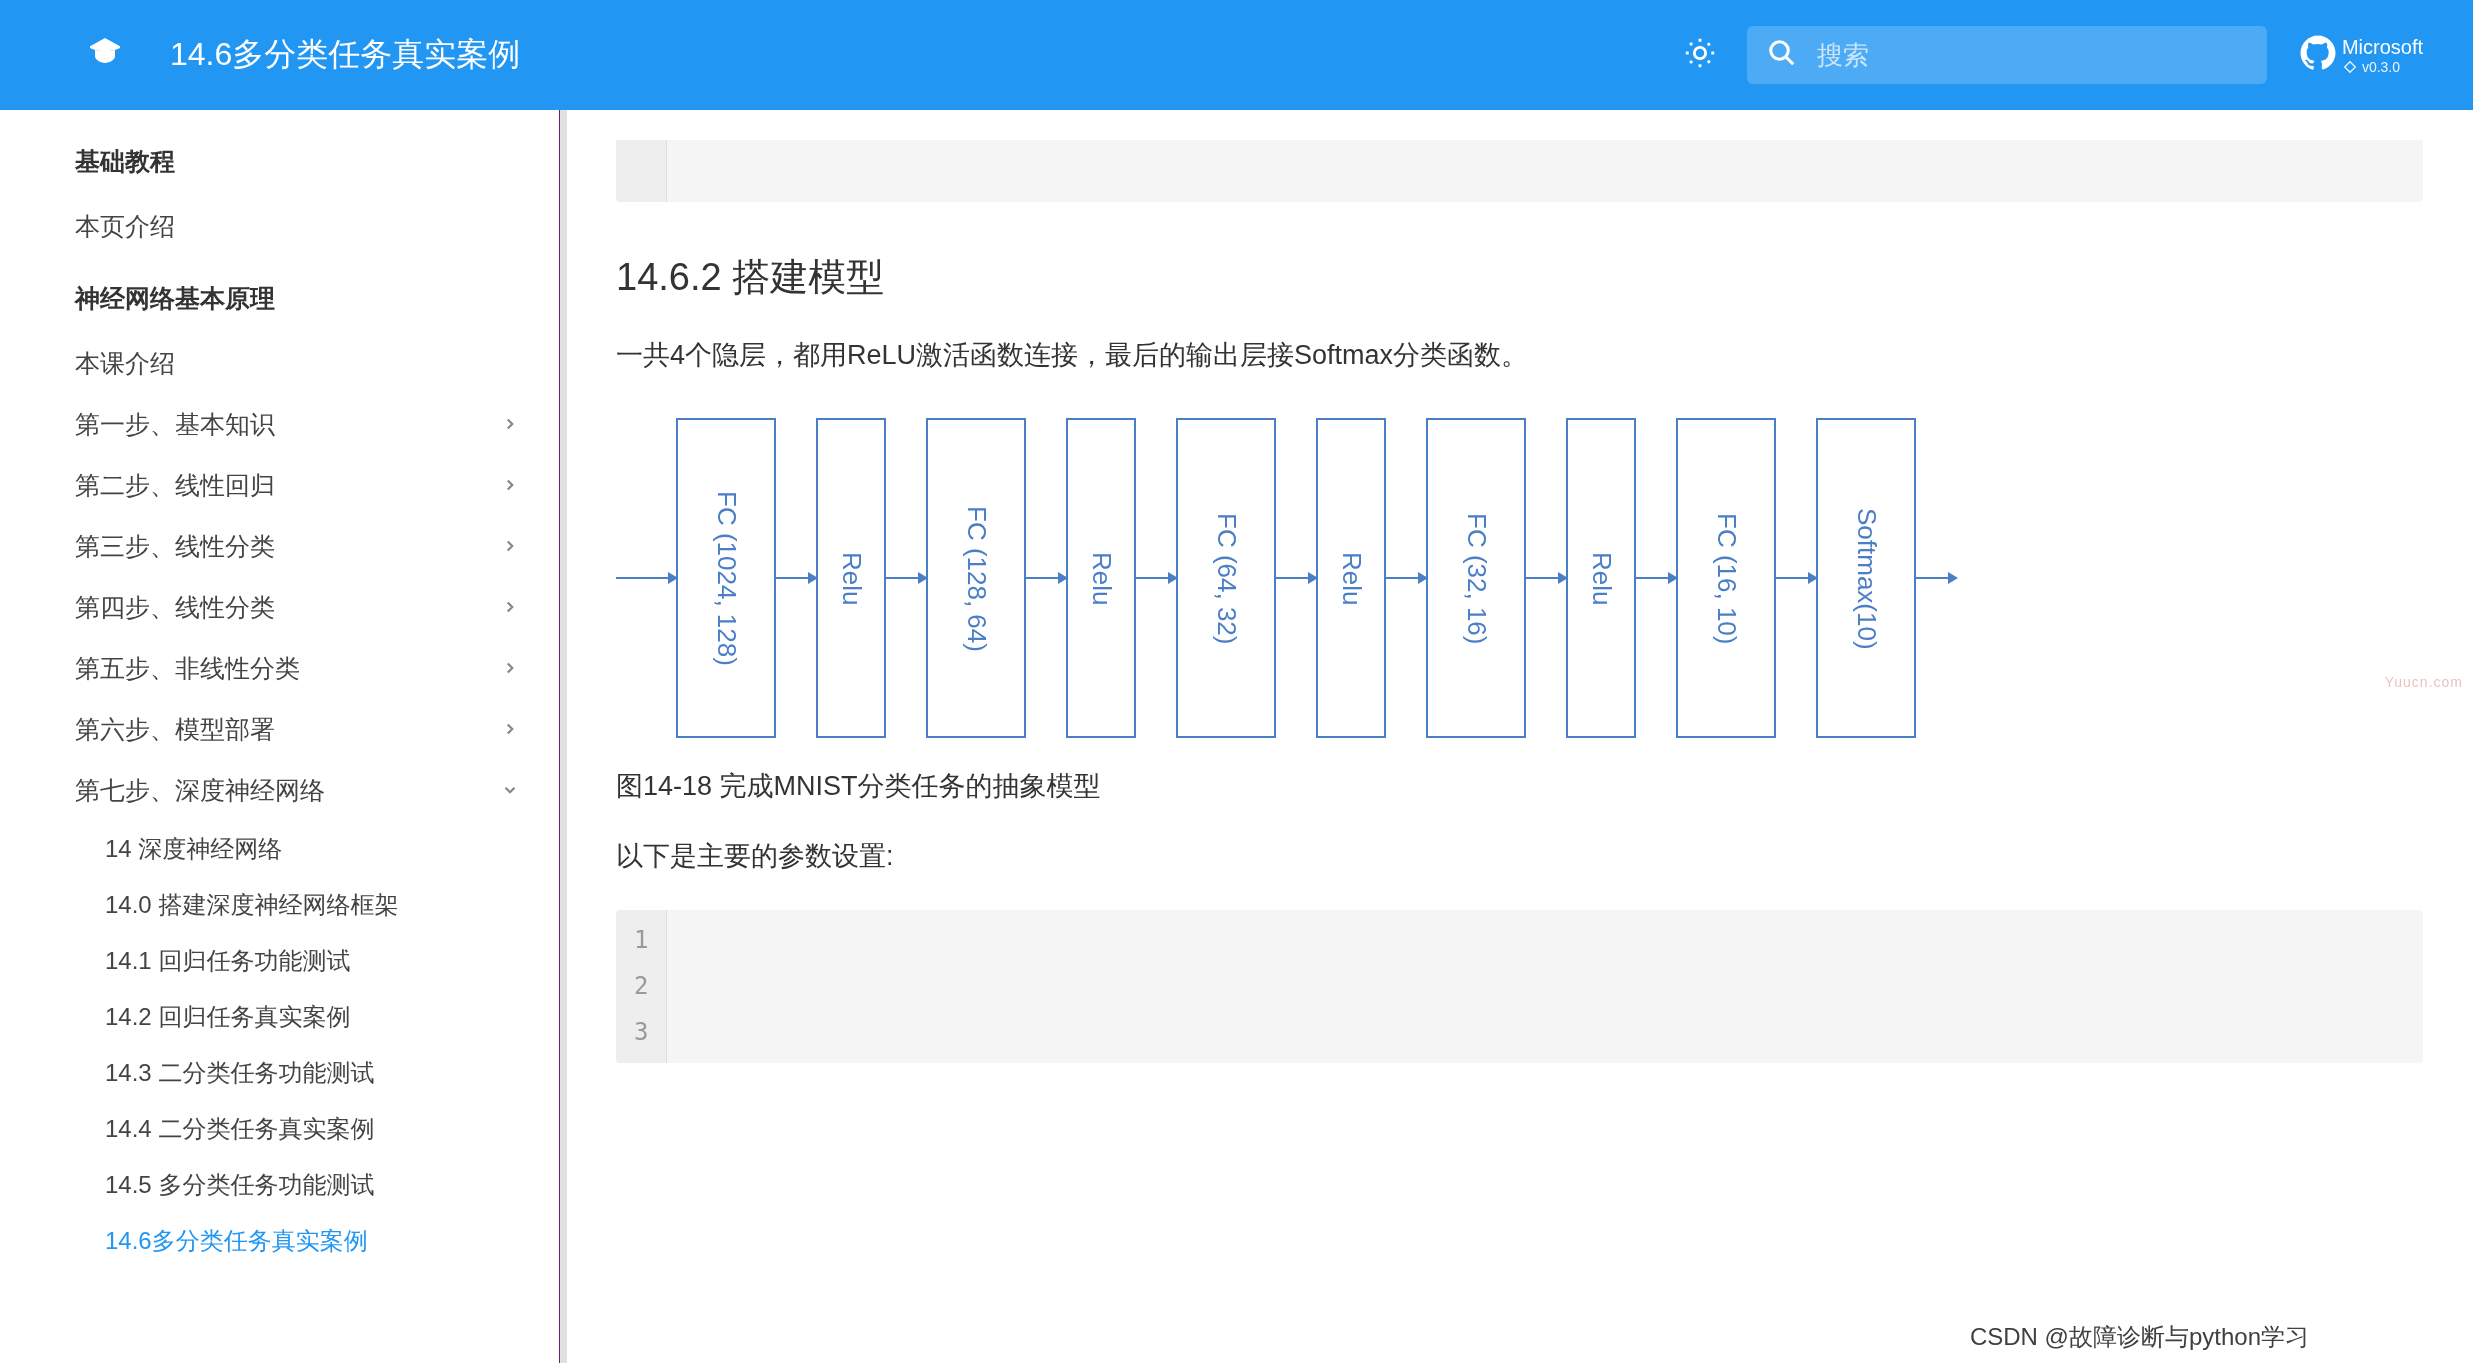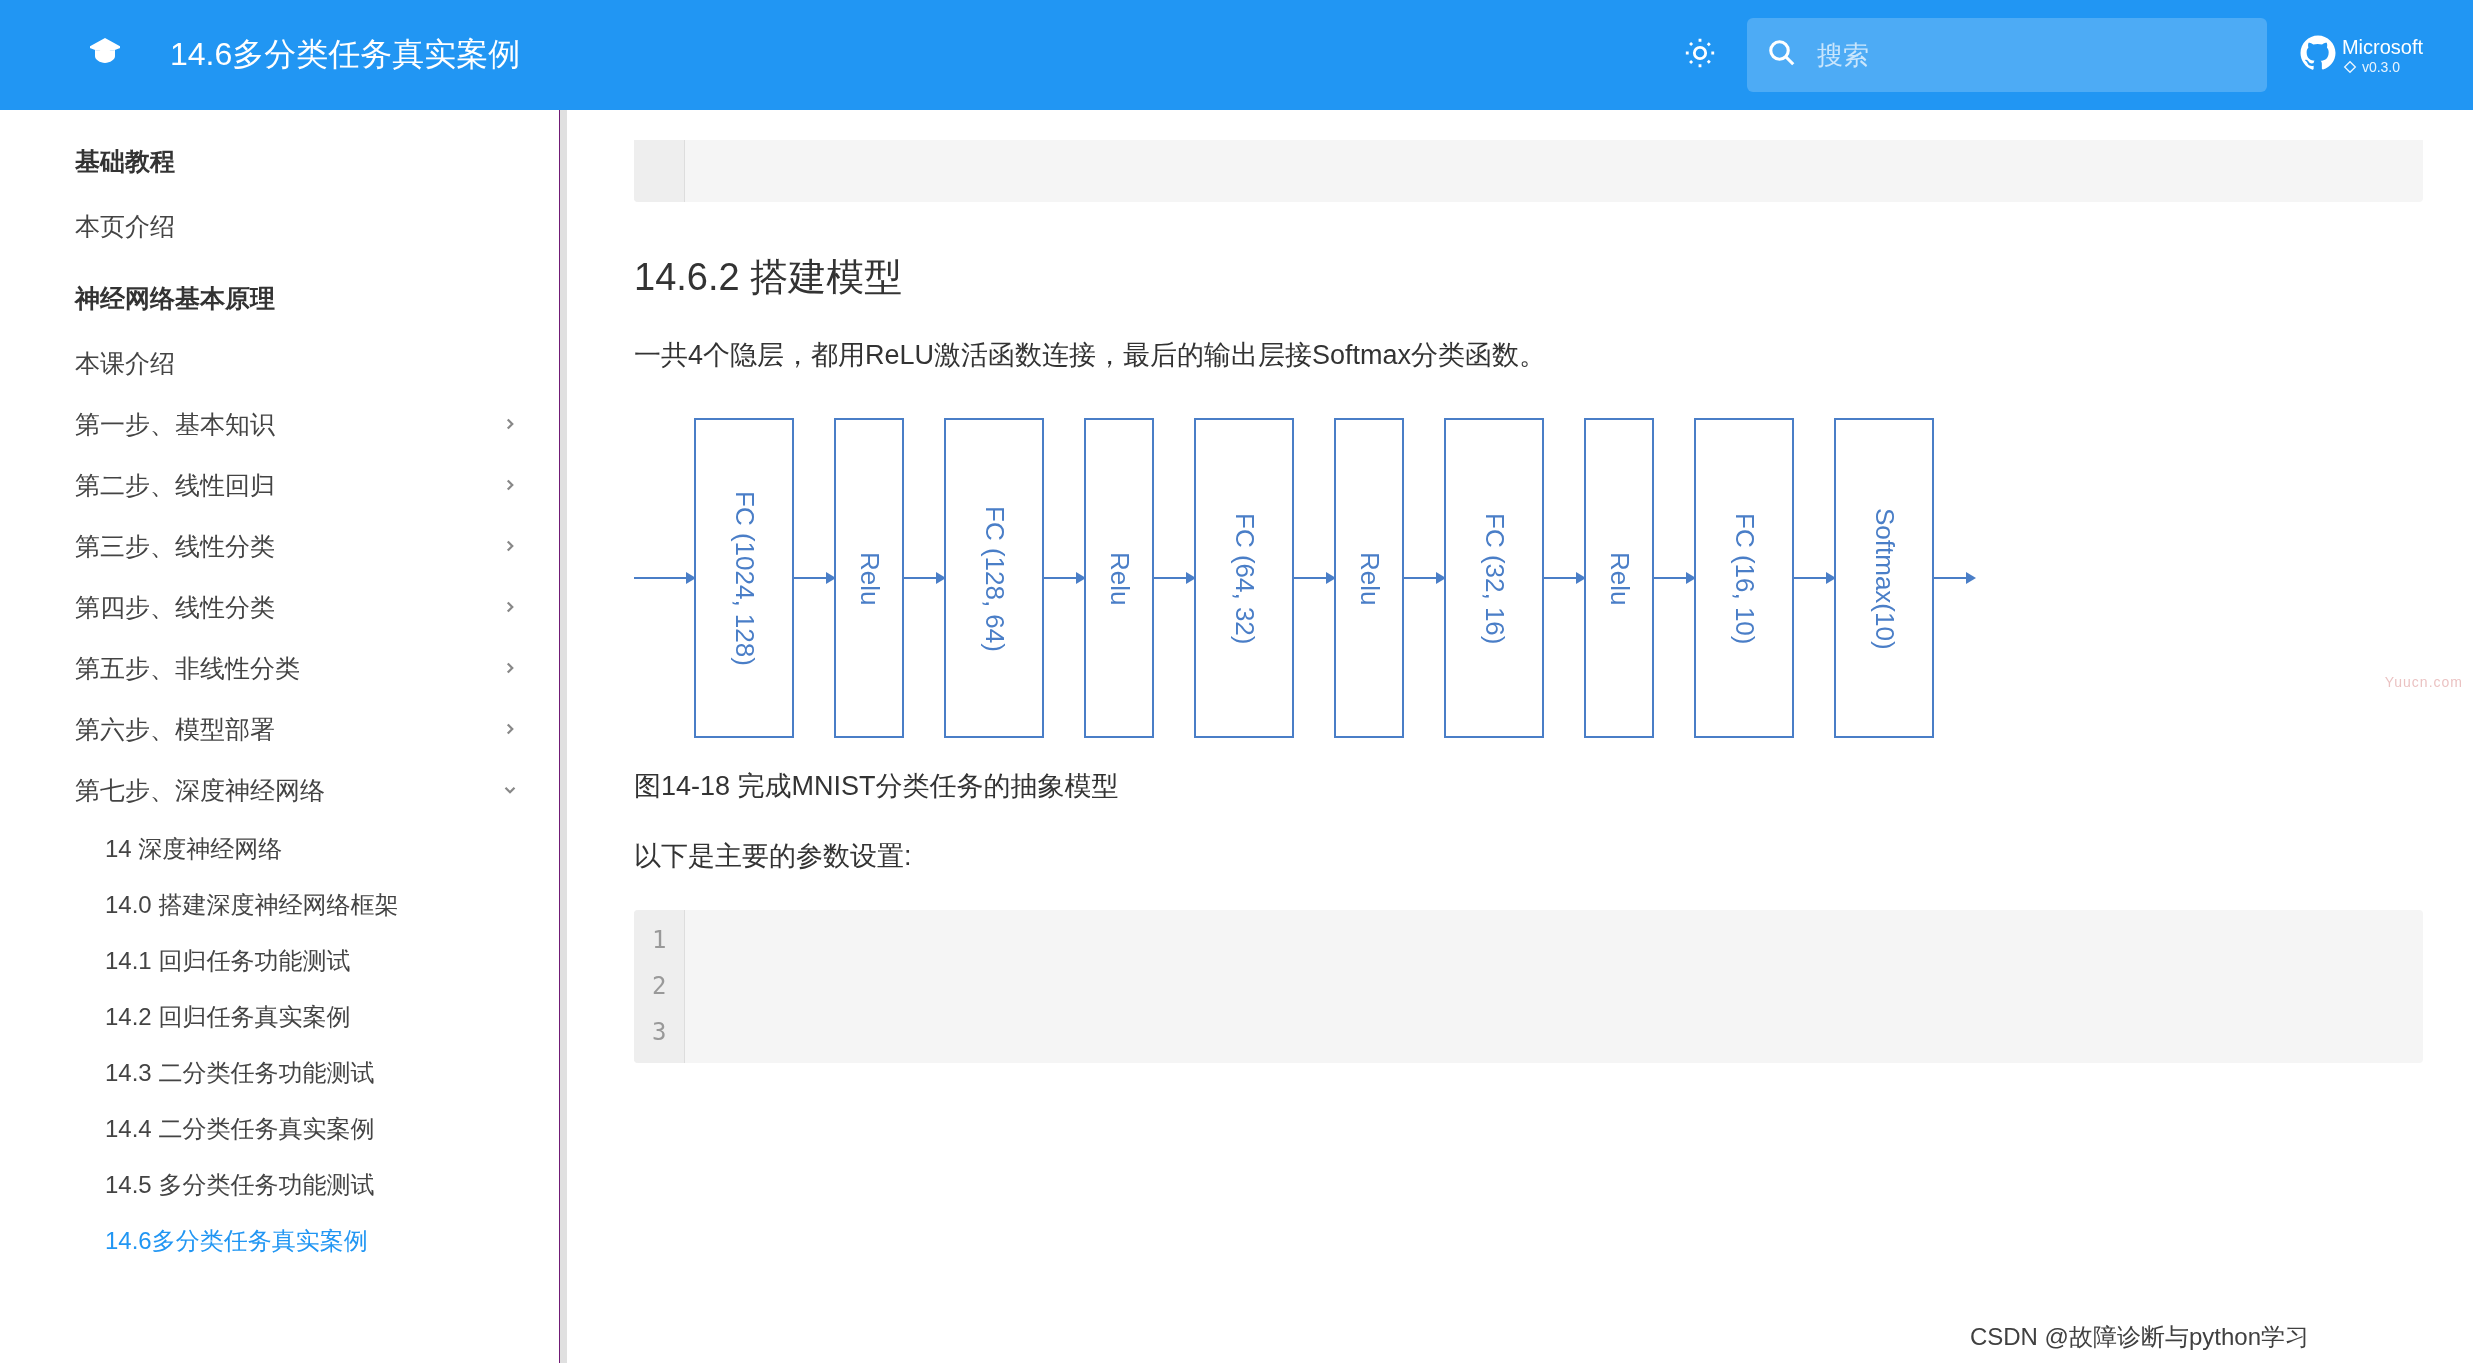--- a/index.html
+++ b/index.html
@@ -5,42 +5,42 @@
 * { margin: 0; padding: 0; box-sizing: border-box; }
 body { font-family: -apple-system, BlinkMacSystemFont, "Segoe UI", "PingFang SC", "Hiragino Sans GB", "Microsoft YaHei", sans-serif; background: #fff; color: #333; }
 
 
 .header { background: #2196f3; height: 110px; display: flex; align-items: center; padding: 0 50px 0 85px; color: #fff; position: relative; }
 .logo-wrap { display: flex; align-items: center; gap: 45px; }
 .logo-icon { width: 40px; height: 40px; }
 .page-title { font-size: 32px; font-weight: 400; }
 .header-right { margin-left: auto; display: flex; align-items: center; gap: 30px; }
 .theme-icon { width: 34px; height: 34px; color: #fff; }
-.search-wrap { background: rgba(255,255,255,0.2); border-radius: 6px; height: 74px; width: 520px; display: flex; align-items: center; padding: 0 20px; gap: 20px; }
+.search-wrap { background: rgba(255,255,255,0.2); border-radius: 6px; height: 58px; width: 520px; display: flex; align-items: center; padding: 0 20px; gap: 20px; }
 .search-icon { width: 30px; height: 30px; color: #fff; }
 .search-input { background: transparent; border: none; outline: none; color: #fff; font-size: 26px; flex: 1; }
 .search-input::placeholder { color: rgba(255,255,255,0.7); }
 .gh-wrap { display: flex; align-items: center; gap: 3px; }
 .gh-icon { width: 42px; height: 42px; }
 .gh-text { display: flex; flex-direction: column; font-size: 20px; line-height: 1.2; }
 .gh-version { display: flex; align-items: center; gap: 4px; font-size: 14px; opacity: 0.9; }
 
 
 .layout { display: flex; height: calc(100vh - 110px); }
 .sidebar { width: 560px; border-right: 1px solid #701a75; padding: 35px 0 16px 75px; overflow-y: auto; position: relative; flex-shrink: 0; }
 .sidebar::-webkit-scrollbar { width: 8px; }
 .sb-section-title { font-size: 25px; font-weight: 700; margin-bottom: 18px; color: #333; }
 .sb-item { font-size: 25px; color: #444; padding: 14px 40px 14px 0; cursor: pointer; display: flex; justify-content: space-between; align-items: center; }
 .sb-sub { padding-left: 30px; }
 .sb-sub .sb-item { font-size: 24px; padding: 12px 40px 12px 0; }
 .sb-item.active { color: #2196f3; }
 .chevron { width: 18px; height: 18px; color: #888; }
 
 
-.content { flex: 1; padding: 30px 50px 0 74px; overflow: visible; position: relative; }
+.content { flex: 1; padding: 30px 50px 0 56px; overflow: visible; position: relative; }
 .content::before { content: ""; position: absolute; left: 0; top: 0; width: 7px; height: 100%; background: rgba(0,0,0,0.12); }
 .h2 { font-size: 38px; font-weight: 400; margin: 50px 0 30px; color: #333; }
 .para { font-size: 27px; line-height: 1.7; margin-bottom: 30px; color: #333; }
 .caption { font-size: 27px; margin: 30px 0; color: #333; }
 .code-block { background: #f5f5f5; border-radius: 4px; display: flex; font-family: "SF Mono", Monaco, Consolas, monospace; font-size: 24px; overflow: hidden; }
 .code-block.truncated { border-radius: 0 0 4px 4px; margin-bottom: 40px; }
 .code-lines { background: #eee; color: #999; padding: 8px 18px; text-align: right; user-select: none; border-right: 1px solid #ddd; }
 .code-lines div { line-height: 1.9; }
 .code-text { padding: 8px 20px; color: #333; }
 .code-text div { line-height: 1.9; white-space: pre; }

